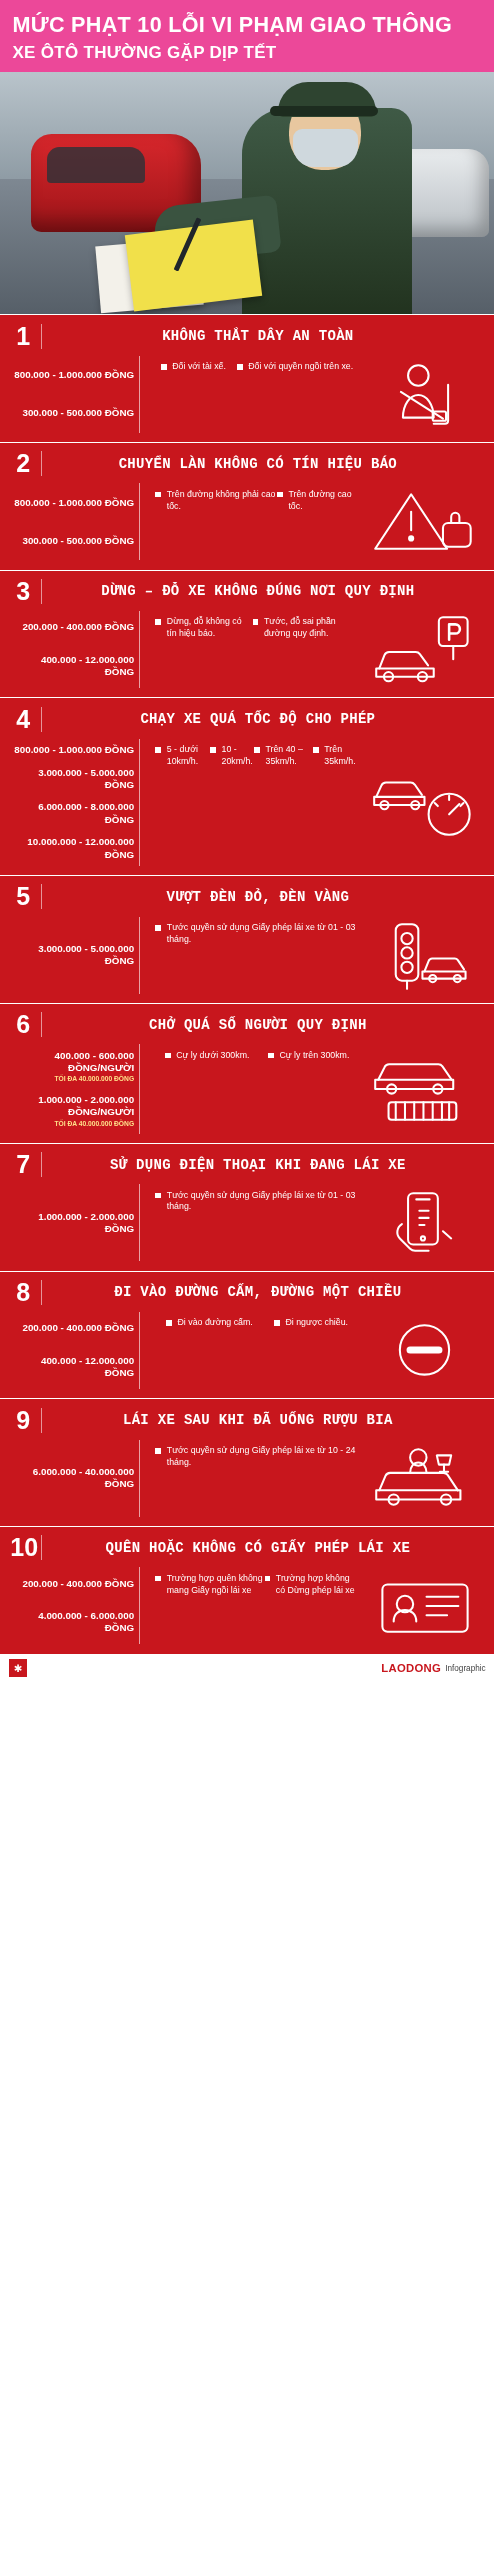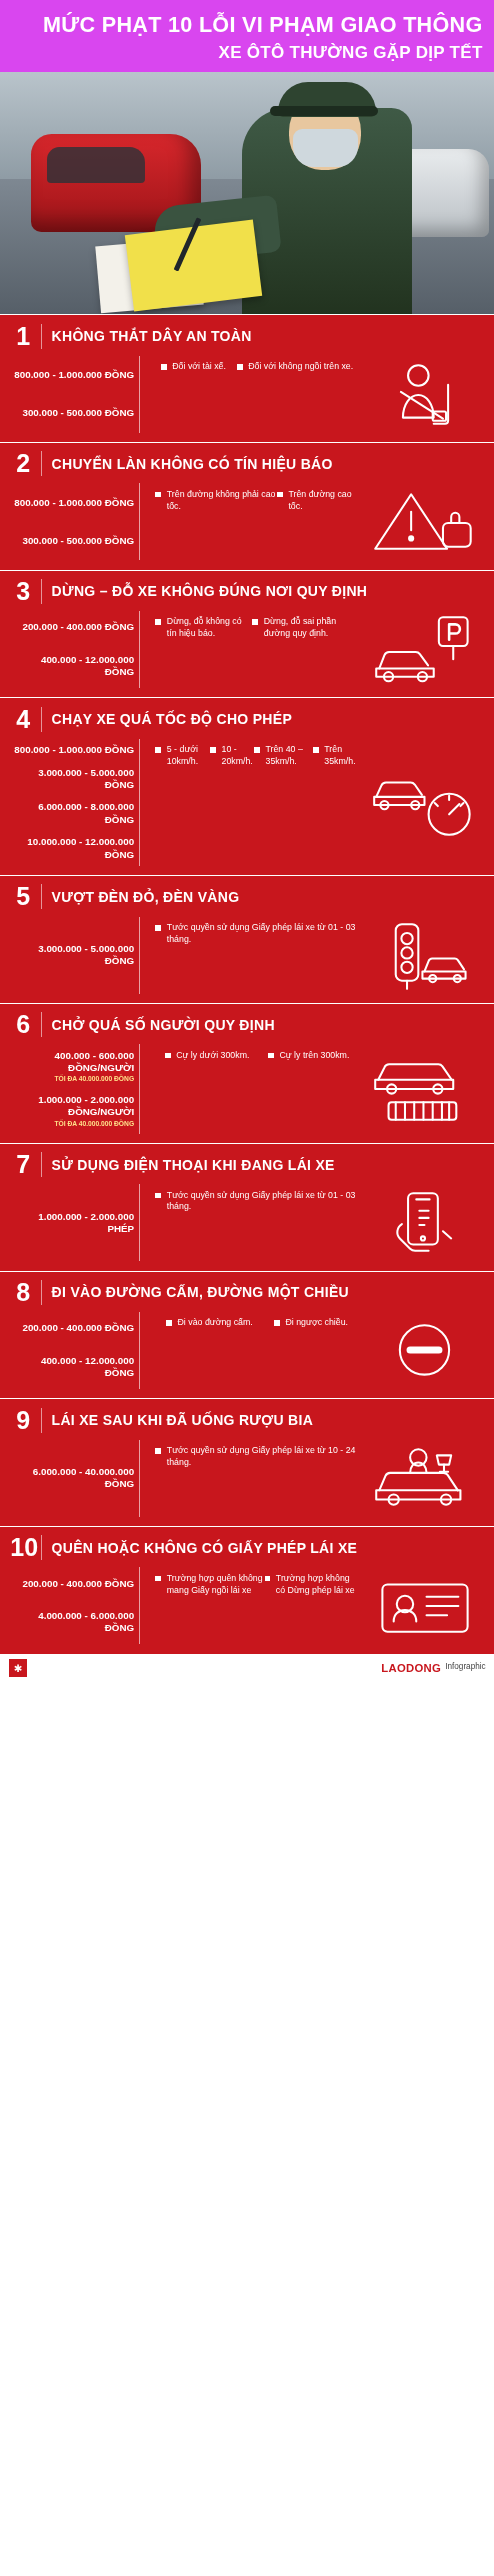--- a/index.html
+++ b/index.html
@@ -11,23 +11,23 @@
   }
   .page {
     width: 495px;
     background: #b31217;
     position: relative;
     padding-bottom: 0;
   }
 
   
   .header {
-    background: #d946ef;
+    background: #ec4899;
     padding: 13.4px 12.4px 9.3px 12.4px;
-    text-align: right;
+    text-align: left;
   }
   .header h1 {
     font-size: 21.6px;
     line-height: 1.12;
     font-weight: bold;
     letter-spacing: 0.3px;
     text-transform: uppercase;
     color: #ffffff;
   }
   .header h2 {
@@ -131,26 +131,28 @@
     text-align: center;
     font-size: 25px;
     font-weight: bold;
     color: #ffffff;
     line-height: 1;
     border-right: 1px solid rgba(255,255,255,.55);
     padding-right: 5.2px;
   }
   .sec-title {
     flex: 1;
+    text-align: center;
     font-size: 14px;
     font-weight: bold;
     letter-spacing: 0.3px;
     text-transform: uppercase;
     color: #ffffff;
     padding-right: 20.6px;
+    font-family: Liberation Mono, monospace;
   }
 
   .sec-body {
     display: flex;
     padding: 3.1px 11.3px 0 11.3px;
     gap: 7px;
   }
   .col-fine {
     width: 129px;
     min-width: 129px;
@@ -219,21 +221,21 @@
     padding: 0 9.3px;
   }
   .footer .mark {
     width: 17.5px; height: 17.5px;
     background: #c8161d;
     color: #fff;
     font-size: 10.3px;
     display: flex; align-items: center; justify-content: center;
   }
   .footer .brand {
-    display: flex; align-items: flex-start; gap: 4.1px;
+    display: flex; align-items: center; gap: 4.1px;
   }
   .footer .brand-name {
     color: #c8161d; font-size: 11.3px; font-weight: bold; letter-spacing: 0.3px;
   }
   .footer .brand-sub {
     color: #444; font-size: 8.2px;
   }
 </style>
 </head>
 <body>
@@ -266,21 +268,21 @@
           <div class="sec-num">1</div>
           <div class="sec-title">KHÔNG THẮT DÂY AN TOÀN</div>
         </div>
         <div class="sec-body">
           <div class="col-fine">
             <div class="fine"><span>800.000 - 1.000.000 ĐỒNG</span></div>
             <div class="fine"><span>300.000 - 500.000 ĐỒNG</span></div>
           </div>
           <div class="col-desc">
             <div class="desc">Đối với tài xế.</div>
-            <div class="desc">Đối với không ngồi trên xe.</div>
+            <div class="desc">Đối với quyền ngồi trên xe.</div>
           </div>
           <div class="col-icon">
             <div class="ico">
               <svg viewBox="0 0 210 150" fill="none" stroke="#fff" stroke-width="4" stroke-linecap="round" stroke-linejoin="round">
     <circle cx="92" cy="38" r="20"></circle>
     <path d="M62 120c0-26 14-44 30-44s30 18 30 44z"></path>
     <path d="M58 70 L140 122"></path>
     <path d="M150 56 v70 a6 6 0 0 1-6 6 h-22"></path>
     <rect x="120" y="108" width="26" height="18" rx="3"></rect>
   </svg>
@@ -320,21 +322,21 @@
           <div class="sec-num">3</div>
           <div class="sec-title">DỪNG – ĐỖ XE KHÔNG ĐÚNG NƠI QUY ĐỊNH</div>
         </div>
         <div class="sec-body">
           <div class="col-fine">
             <div class="fine"><span>200.000 - 400.000 ĐỒNG</span></div>
             <div class="fine"><span>400.000 - 12.000.000 ĐỒNG</span></div>
           </div>
           <div class="col-desc">
             <div class="desc">Dừng, đỗ không có tín hiệu báo.</div>
-            <div class="desc">Dừng, đỗ sai phần đường quy định.</div>
+            <div class="desc">Tước, đỗ sai phần đường quy định.</div>
           </div>
           <div class="col-icon">
             <div class="ico">
               <svg viewBox="0 0 210 150" fill="none" stroke="#fff" stroke-width="4" stroke-linecap="round" stroke-linejoin="round">
     <rect x="132" y="12" width="56" height="56" rx="8"></rect>
     <path d="M152 26 v30 M152 26 h12 a9 9 0 0 1 0 18 h-12" stroke-width="5"></path>
     <path d="M160 68 v26"></path>
     <path d="M16 112 l10-26 a10 10 0 0 1 9-6 h52 a10 10 0 0 1 8 4 l16 22"></path>
     <path d="M10 112 h112 v16 h-112 z"></path>
     <circle cx="34" cy="128" r="9"></circle>
@@ -434,21 +436,21 @@
           </div>
         </div>
       </div>
       <div class="section">
         <div class="sec-head">
           <div class="sec-num">7</div>
           <div class="sec-title">SỬ DỤNG ĐIỆN THOẠI KHI ĐANG LÁI XE</div>
         </div>
         <div class="sec-body">
           <div class="col-fine">
-            <div class="fine"><span>1.000.000 - 2.000.000 PHÉP</span></div>
+            <div class="fine"><span>1.000.000 - 2.000.000 ĐỒNG</span></div>
           </div>
           <div class="col-desc">
             <div class="desc">Tước quyền sử dụng Giấy phép lái xe từ 01 - 03 tháng.</div>
           </div>
           <div class="col-icon">
             <div class="ico">
               <svg viewBox="0 0 210 150" fill="none" stroke="#fff" stroke-width="4" stroke-linecap="round" stroke-linejoin="round">
     <rect x="72" y="18" width="58" height="100" rx="10"></rect>
     <path d="M88 30 h26"></path>
     <circle cx="101" cy="106" r="4"></circle>

